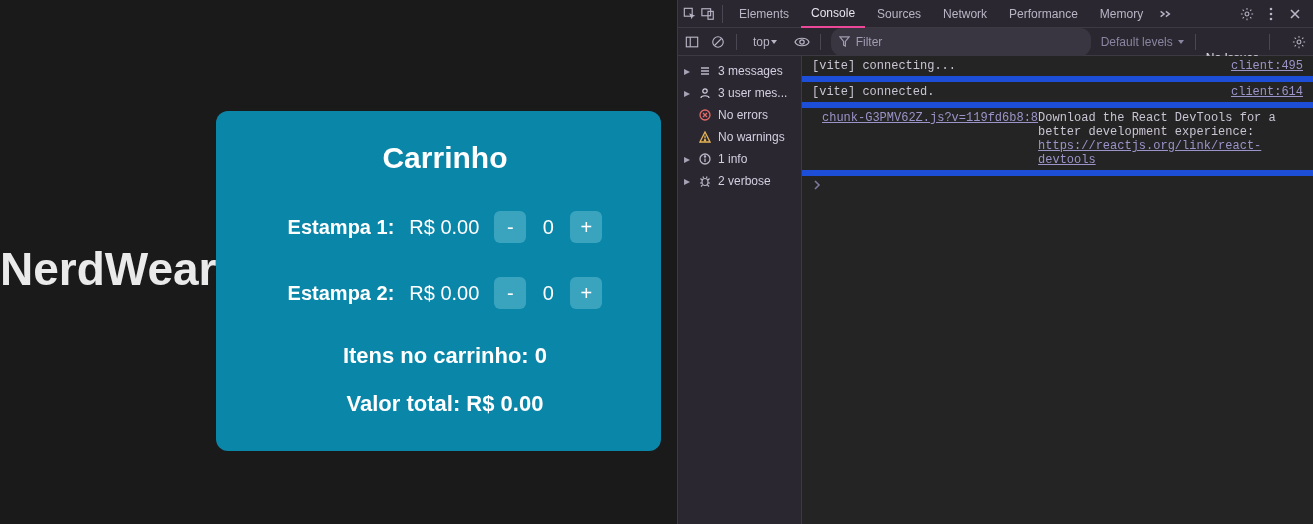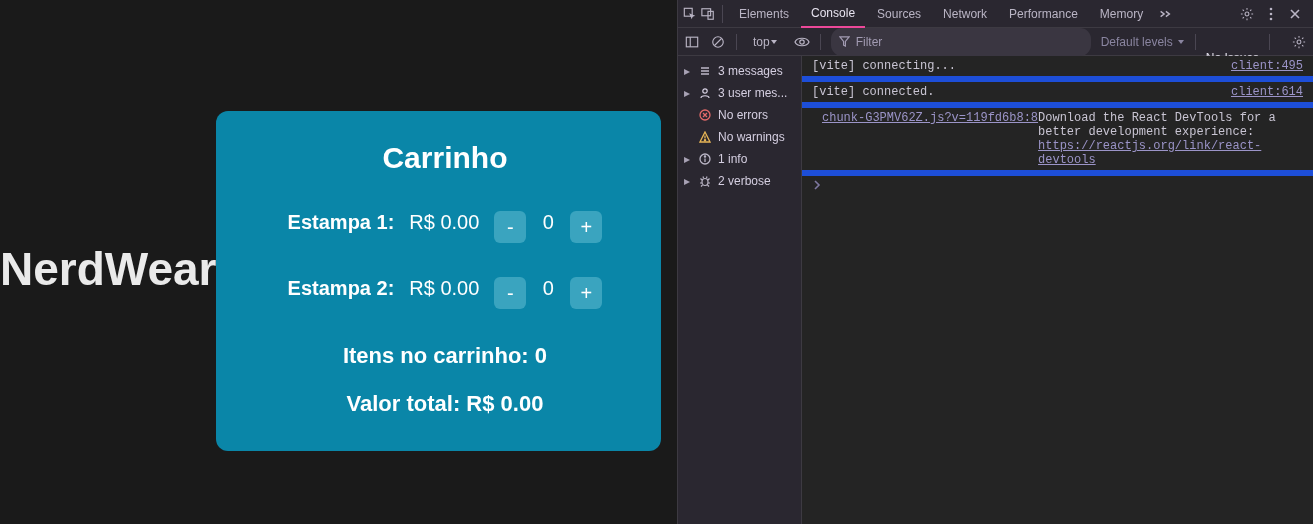--- a/index.html
+++ b/index.html
@@ -36,20 +36,21 @@
   color: #fff;
   text-align: center;
 }
 .cart-title {
   font-size: 30px;
   font-weight: 700;
   margin-bottom: 36px;
 }
 .cart-row {
   display: flex;
+  align-items: center;
   justify-content: center;
   gap: 14px;
   margin-bottom: 34px;
   font-size: 20px;
 }
 .cart-row .label { font-weight: 700; }
 .cart-row .price { font-weight: 400; min-width: 72px; }
 .cart-row .qty { font-weight: 400; min-width: 16px; text-align: center; }
 .qty-btn {
   width: 32px;

